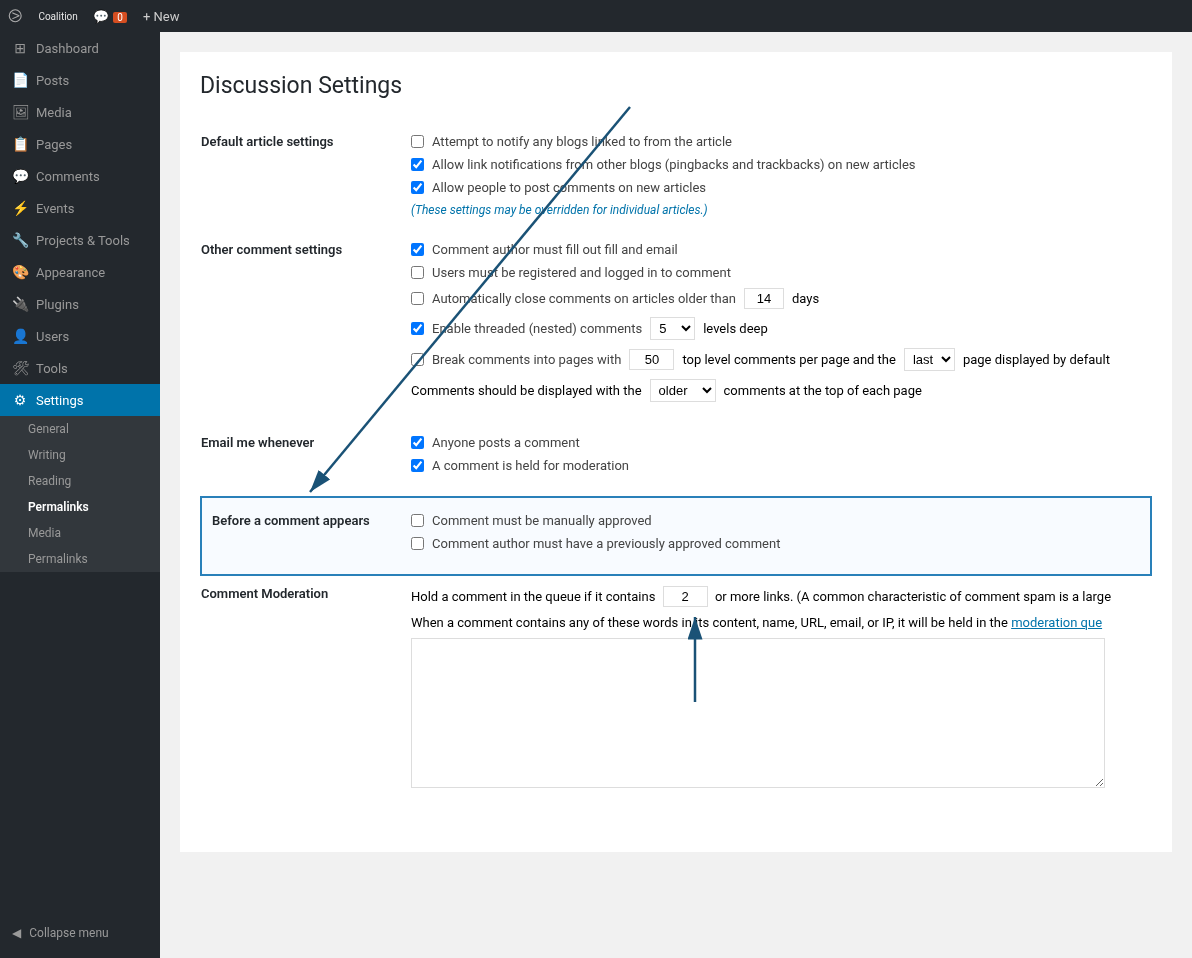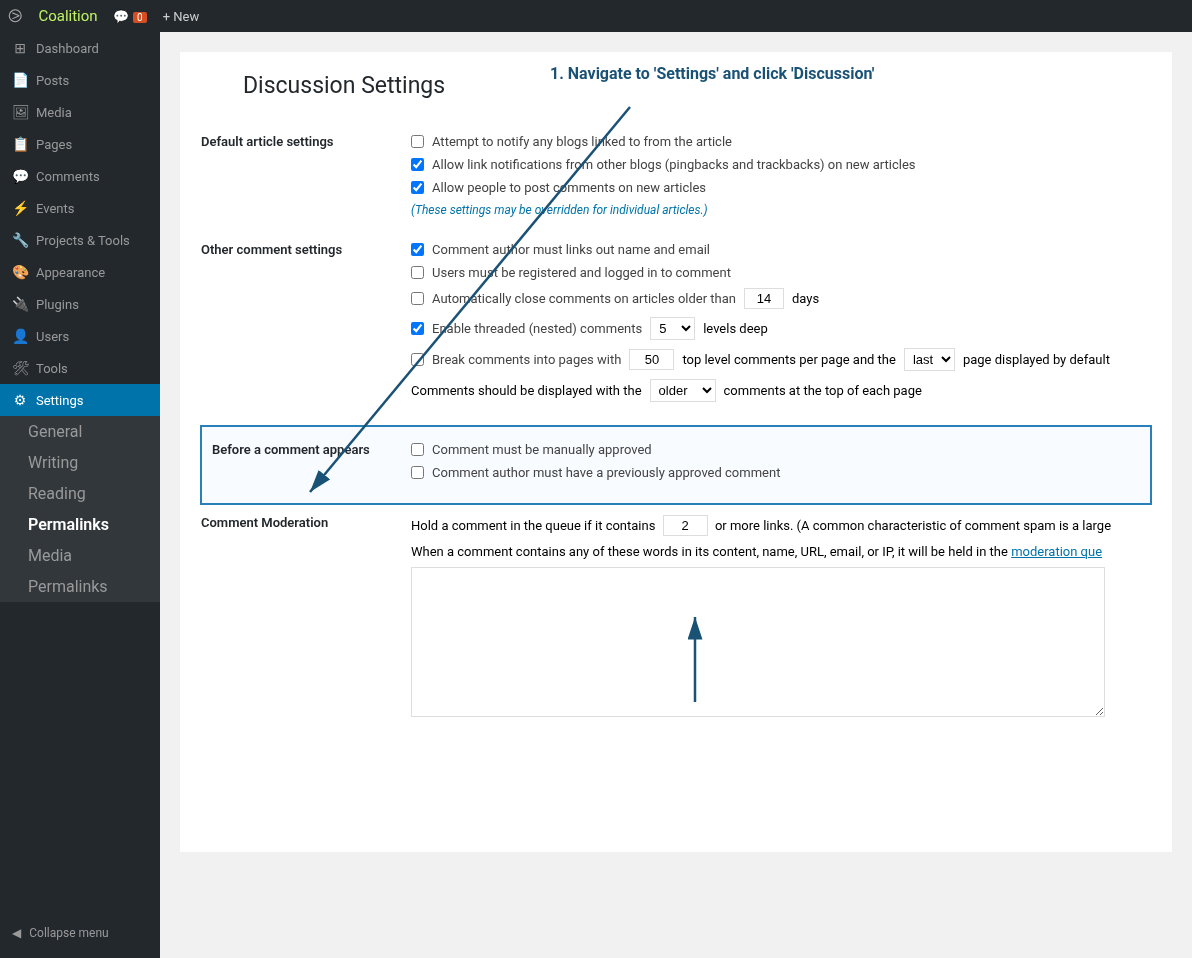--- a/index.html
+++ b/index.html
@@ -38,33 +38,33 @@
       font-size: 13px;
     }
     .menu-item.active { background: #0073aa; color: #fff; }
     .menu-item .menu-icon { width: 16px; text-align: center; font-size: 14px; }
     .submenu { background: #32373c; }
     .submenu-item {
       display: block;
       padding: 6px 0 6px 28px;
       color: #999;
       cursor: pointer;
-      font-size: 16px;
+      font-size: 12px;
     }
     .submenu-item.active { color: #fff; font-weight: 600; }
 
     
     #wpcontent {
       flex: 1;
       padding: 20px 20px 20px 20px;
       background: #f1f1f1;
       overflow-x: auto;
     }
     .wrap { background: #fff; padding: 20px; min-height: 800px; position: relative; }
-    h1 { font-size: 23px; font-weight: 400; color: #23282d; margin-bottom: 20px; margin-left: 43px; }
+    h1 { font-size: 23px; font-weight: 400; color: #23282d; margin-bottom: 20px; }
 
     
     .form-table { width: 100%; border-collapse: collapse; }
     .form-table th {
       width: 200px;
       text-align: left;
       vertical-align: top;
       padding: 15px 10px 15px 0;
       font-weight: 600;
       font-size: 13px;
@@ -106,21 +106,21 @@
     }
     .highlight-box td {
       padding: 15px 10px;
     }
   </style>
 </head>
 <body>
 
 <div id="wpadminbar">
   <span style="color:#aaa;font-size:18px;">⧁</span>
-  <span style="color:#bef264;font-size:15px;">Coalition</span>
+  <span style="color:#e5e5e5;font-size:10px;">Coalition</span>
   <span style="color:#aaa;font-size:13px;">💬 <span style="background:#d54e21;color:#fff;border-radius:2px;padding:0 4px;font-size:10px;">0</span></span>
   <span style="color:#ccc;font-size:13px;">+ New</span>
 </div>
 
 <div id="wpwrap">
 
   <div id="adminmenu" style="position:relative;">
     <div class="menu-item">
       <span class="menu-icon">⊞</span>
       <span>Dashboard</span>
@@ -183,21 +183,20 @@
       <span>◀</span>
       <span>Collapse menu</span>
     </div>
   </div>
 
   <div id="wpcontent">
     <div class="wrap" style="position:relative;">
 
       <h1>Discussion Settings</h1>
 
-      <div style="position:absolute;top:12px;left:370px;font-size:16px;font-weight:bold;color:#1a5276;white-space:nowrap;">1. Navigate to 'Settings' and click 'Discussion'</div>
 
       <svg style="position:absolute;top:0;left:0;width:100%;height:600px;pointer-events:none;overflow:visible;" xmlns="http://www.w3.org/2000/svg">
 
         <line x1="450" y1="55" x2="130" y2="440" stroke="#1a5276" stroke-width="2.5" marker-end="url(#arrow1)"></line>
         <defs>
           <marker id="arrow1" markerWidth="10" markerHeight="10" refX="9" refY="3" orient="auto">
             <path d="M0,0 L0,6 L9,3 z" fill="#1a5276"></path>
           </marker>
         </defs>
       </svg>
@@ -231,21 +230,21 @@
             </div>
             <p class="italic-note">(These settings may be overridden for individual articles.)</p>
           </td>
         </tr>
 
         <tr>
           <th>Other comment settings</th>
           <td>
             <div class="checkbox-row">
               <input type="checkbox" id="author_fill" checked="" style="">
-              <label for="author_fill">Comment author must links out name and email</label>
+              <label for="author_fill">Comment author must fill out fill and email</label>
             </div>
             <div class="checkbox-row">
               <input type="checkbox" id="registered_login" style="">
               <label for="registered_login">Users must be registered and logged in to comment</label>
             </div>
             <div class="checkbox-row">
               <input type="checkbox" id="auto_close" style="">
               <label for="auto_close">Automatically close comments on articles older than</label>
               <input type="text" class="inline-input" value="14" style="width: 40px;">
               <span>days</span>
@@ -271,20 +270,33 @@
             <div class="checkbox-row" style="margin-top:4px;">
               <span>Comments should be displayed with the</span>
               <select class="inline-select">
                 <option selected="">older</option><option>newer</option>
               </select>
               <span>comments at the top of each page</span>
             </div>
           </td>
         </tr>
 
+        <tr>
+          <th>Email me whenever</th>
+          <td>
+            <div class="checkbox-row">
+              <input type="checkbox" id="anyone_posts" checked="" style="">
+              <label for="anyone_posts">Anyone posts a comment</label>
+            </div>
+            <div class="checkbox-row">
+              <input type="checkbox" id="held_mod" checked="" style="">
+              <label for="held_mod">A comment is held for moderation</label>
+            </div>
+          </td>
+        </tr>
 
         <tr class="highlight-box" style="border:2px solid #2980b9;border-radius:18px;background:#f8fbff;">
           <th style="padding: 15px 10px; border-top: 2px solid rgb(41, 128, 185); border-bottom: 2px solid rgb(41, 128, 185); border-left: 2px solid rgb(41, 128, 185);">Before a comment appears</th>
           <td style="padding: 15px 10px; border-top: 2px solid rgb(41, 128, 185); border-bottom: 2px solid rgb(41, 128, 185); border-right: 2px solid rgb(41, 128, 185);">
             <div class="checkbox-row">
               <input type="checkbox" id="manually_approved" style="">
               <label for="manually_approved">Comment must be manually approved</label>
             </div>
             <div class="checkbox-row">
               <input type="checkbox" id="prev_approved" style="">

